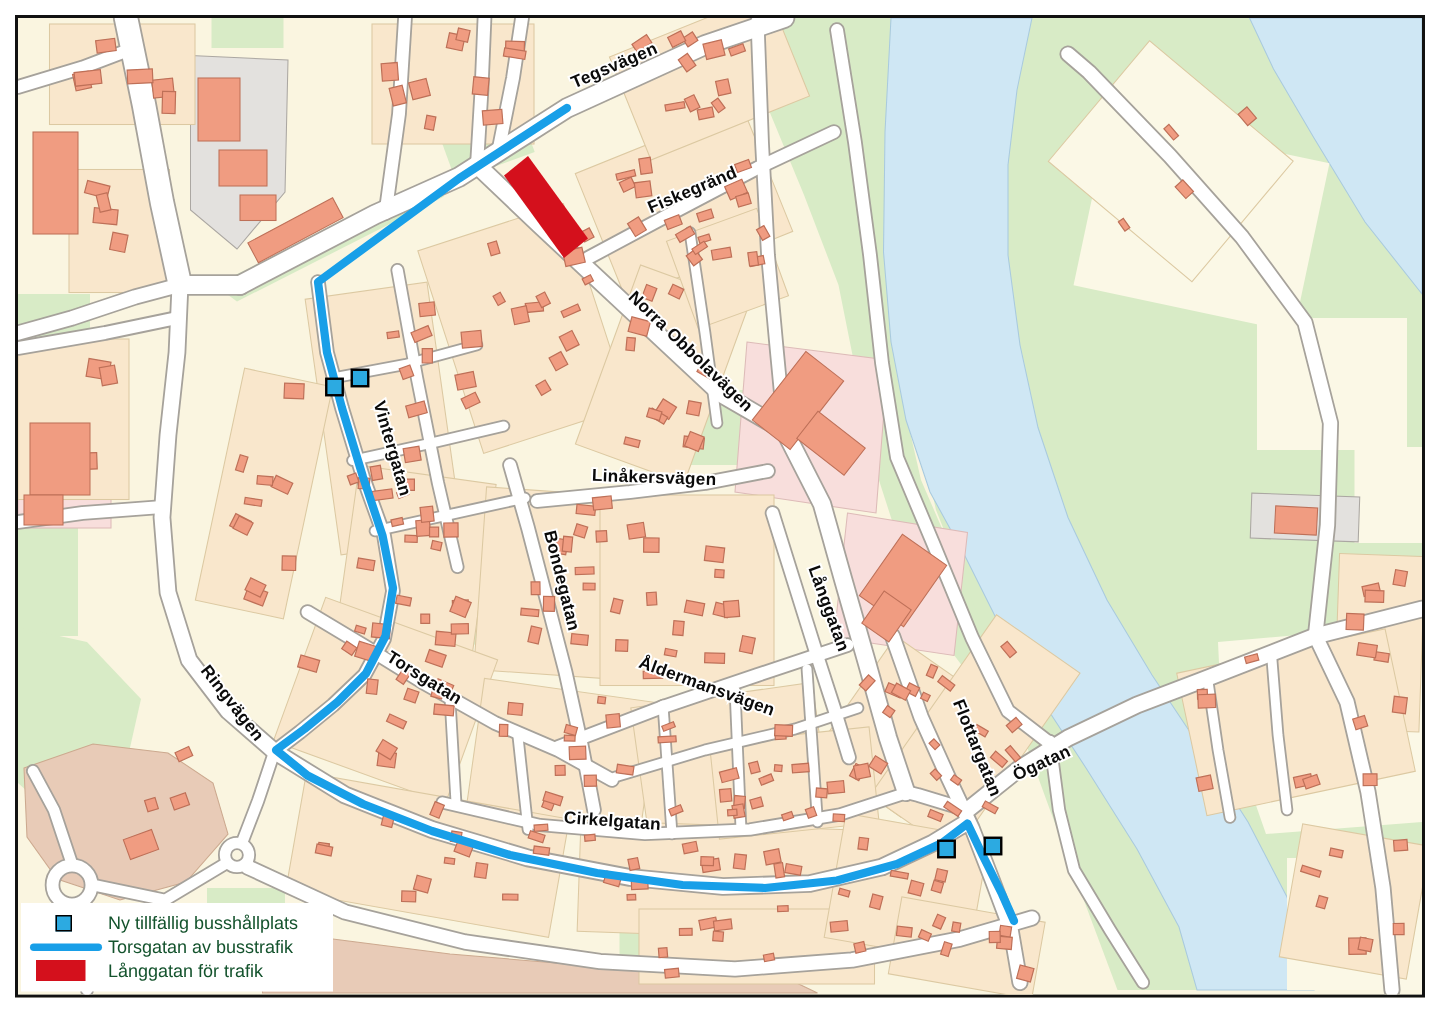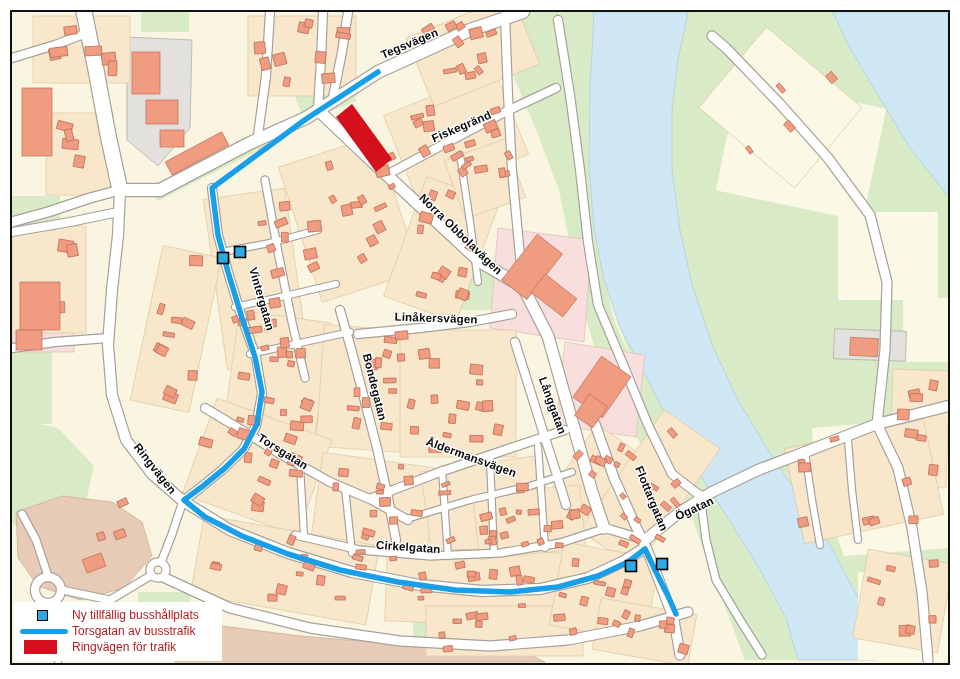--- a/index.html
+++ b/index.html
@@ -3,21 +3,21 @@
 <meta charset="utf-8">
 <title>Map</title>
 <style>
   html,body{margin:0;padding:0;background:#fff;}
   #page{position:relative;width:960px;height:679px;background:#fff;font-family:"Liberation Sans",sans-serif;}
   #frame{position:absolute;left:10px;top:10px;width:936px;height:651px;border:2px solid #111;background:#FAF5E0;}
   #frame svg{display:block;overflow:hidden;}
   .slabel{font-family:"Liberation Sans",sans-serif;font-size:11.5px;font-weight:600;fill:#0a0a0a;
           stroke:#ffffff;stroke-width:2.6px;paint-order:stroke;letter-spacing:.2px;}
   .legend{position:absolute;left:2px;bottom:2px;width:198px;background:#ffffff;
-          padding:5px 4px 6px 6px;color:#b91c1c;}
+          padding:5px 4px 6px 6px;color:#14532d;}
   .lrow{display:flex;align-items:center;height:16px;}
   .lic{width:50px;flex:none;display:flex;align-items:center;}
   .lsq{width:11px;height:11px;margin-left:17px;border:1.5px solid #000;box-sizing:border-box;}
   .lline{width:48px;height:5px;border-radius:3px;}
   .lrect{width:33px;height:14px;margin-left:4px;}
   .ltext{font-size:12px;line-height:14px;white-space:nowrap;margin-left:2px;}
 </style>
 </head>
 <body>
 
@@ -523,17 +523,17 @@
       <div class="lrow">
         <span class="lic">
             <span class="lline" id="lic-line" style="background: rgb(24, 159, 232);"></span>
           </span>
         <span class="ltext">Torsgatan av busstrafik</span>
       </div>
       <div class="lrow">
         <span class="lic">
             <span class="lrect" id="lic-rect" style="background: rgb(212, 16, 28);"></span>
           </span>
-        <span class="ltext">Ringvägen för trafik</span>
+        <span class="ltext">Långgatan för trafik</span>
       </div>
     </div>
   </div>
 </div>
 
 </body></html>

